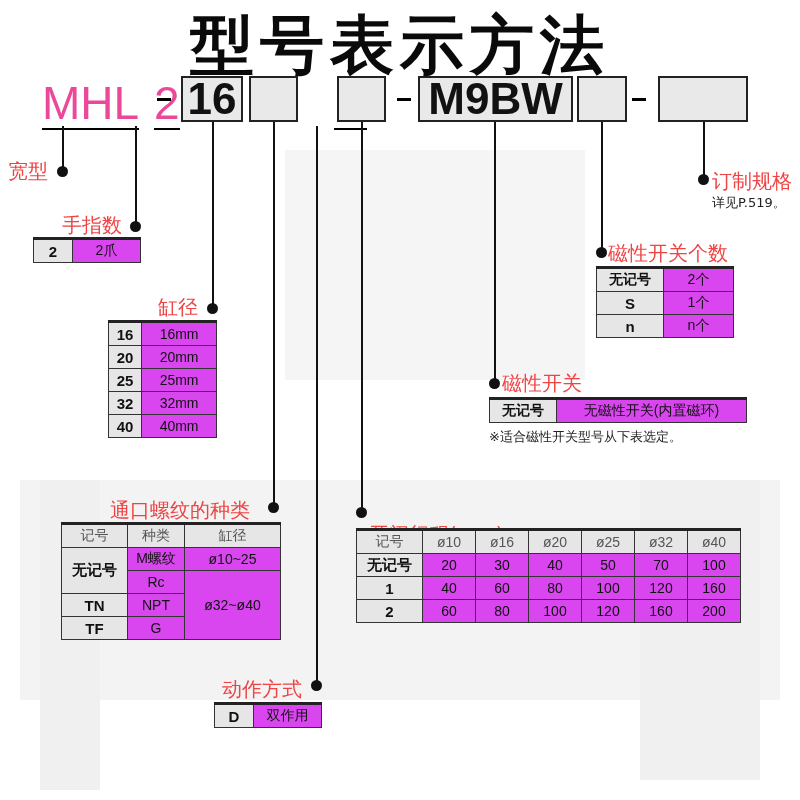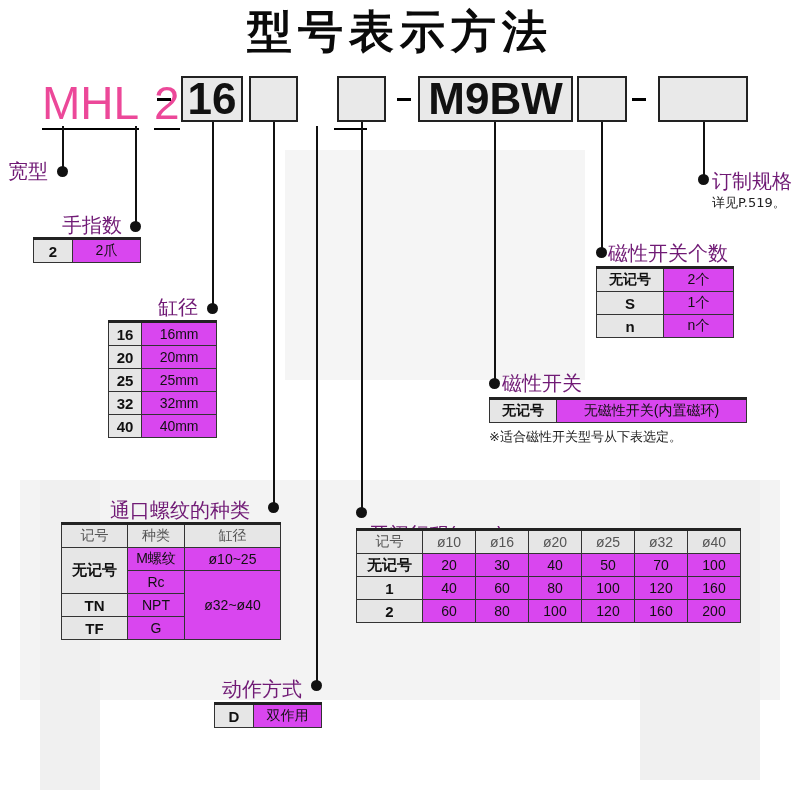--- a/index.html
+++ b/index.html
@@ -1,25 +1,25 @@
 <!DOCTYPE html>
 <html><head>
 <meta charset="utf-8">
 <style>
   html, body { margin:0; padding:0; }
   body { width:800px; height:800px; position:relative; overflow:hidden; background:#ffffff; font-family:"DejaVu Sans", "Liberation Sans", sans-serif; color:#111; }
   .bg { position:absolute; background:#f2f2f2; }
-  .title { position:absolute; left:0; width:800px; top:2px; text-align:center; font-size:45px; font-weight:bold; letter-spacing:6px; color:#0a0a0a; }
+  .title { position:absolute; left:0; width:800px; top:2px; text-align:center; font-size:64px; font-weight:bold; letter-spacing:6px; color:#0a0a0a; }
   .code { position:absolute; top:78px; font-family:"Liberation Sans", sans-serif; font-weight:normal; font-size:46px; line-height:50px; color:#ec4899;margin-left:32px; }
   .u { border-bottom:2px solid #000; }
   .box { position:absolute; top:76px; height:46px; border:2px solid #222; background:#e9e9e9; box-sizing:border-box; font-family:"Liberation Sans", sans-serif; font-weight:bold; font-size:44px; line-height:42px; text-align:center; }
   .dash { position:absolute; top:98px; height:3px; background:#000; width:14px; }
   .vl { position:absolute; width:2px; background:#111; }
   .dot { position:absolute; width:11px; height:11px; border-radius:50%; background:#111; }
-  .lbl { position:absolute; font-size:20px; white-space:nowrap; color:#701a75; }
+  .lbl { position:absolute; font-size:20px; white-space:nowrap; color:#ef4444; }
   .small { position:absolute; font-size:13px; white-space:nowrap; color:#222; }
   table.t { position:absolute; border-collapse:collapse; font-family:"Liberation Sans", sans-serif; border-top:3px solid #222; }
   table.t td { border:1px solid #333; text-align:center; padding:0; font-size:14px; height:22px; color:#111; }
   table.t td.k { background:#e6e6e6; font-weight:bold; font-size:15px; }
   table.t td.h { background:#e6e6e6; font-weight:normal; color:#555; }
   table.t td.v { background:#d946ef; }
 </style>
 </head>
 <body>
 

